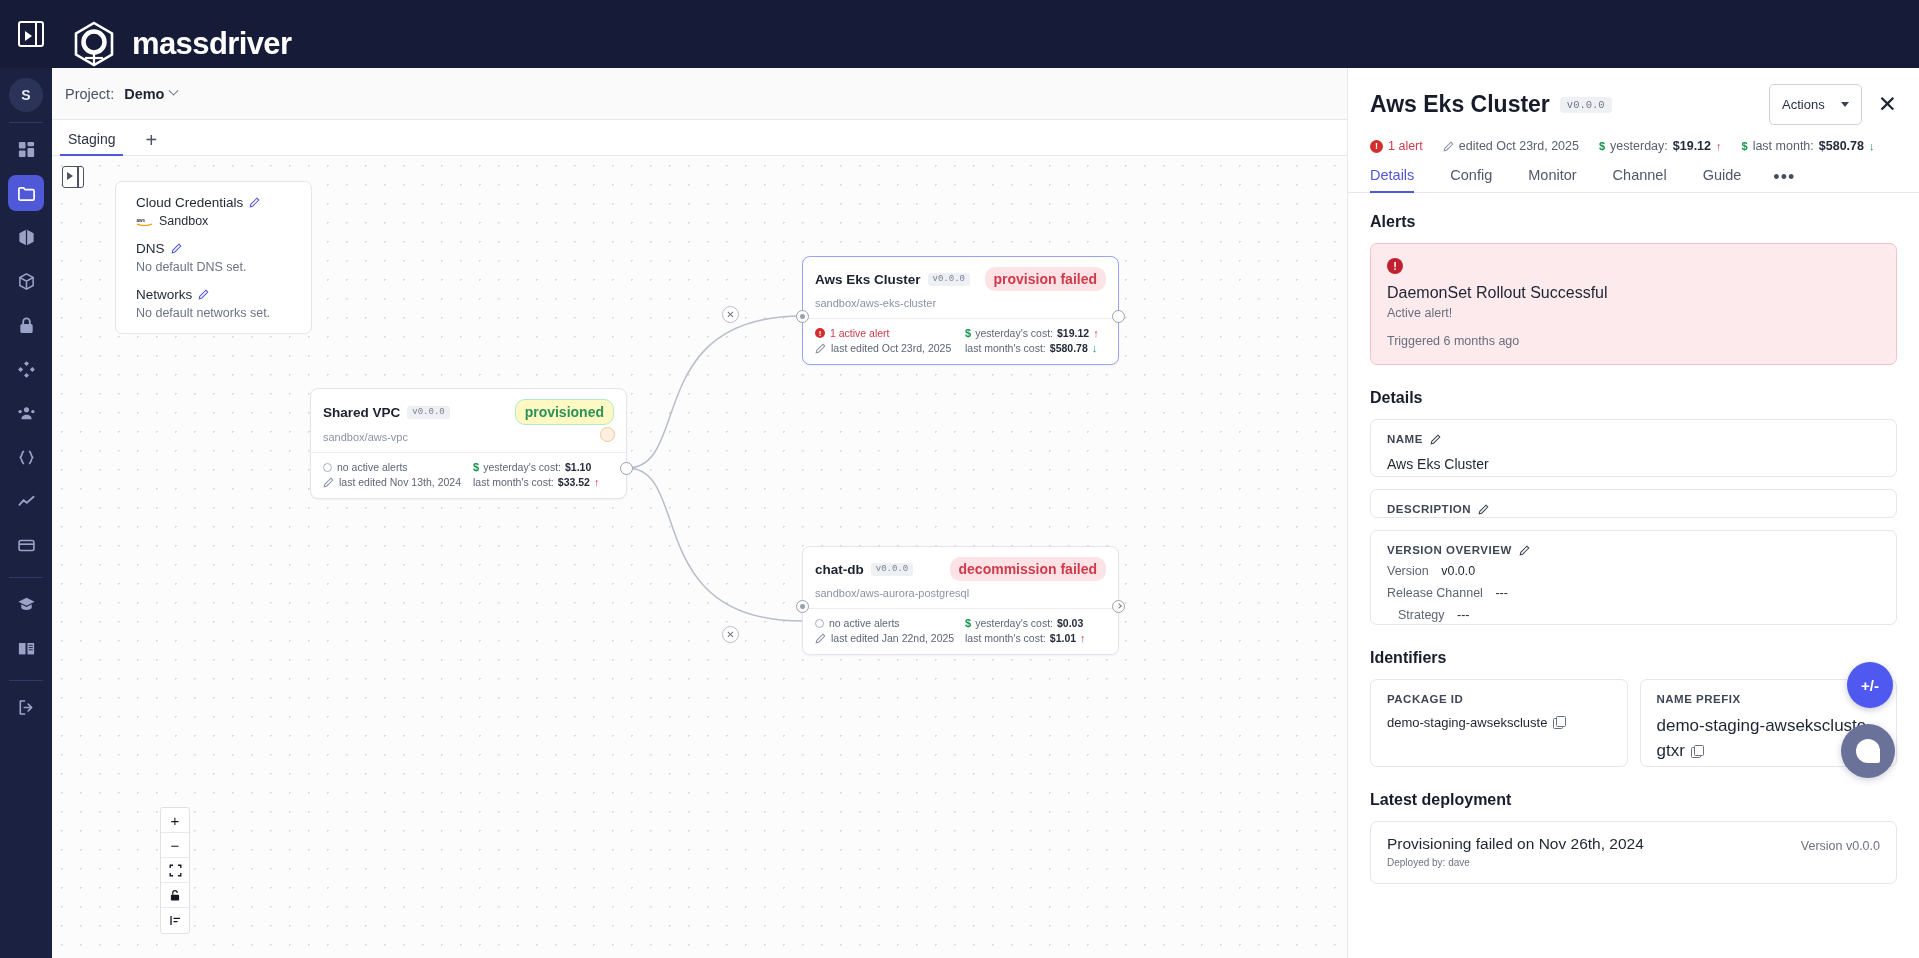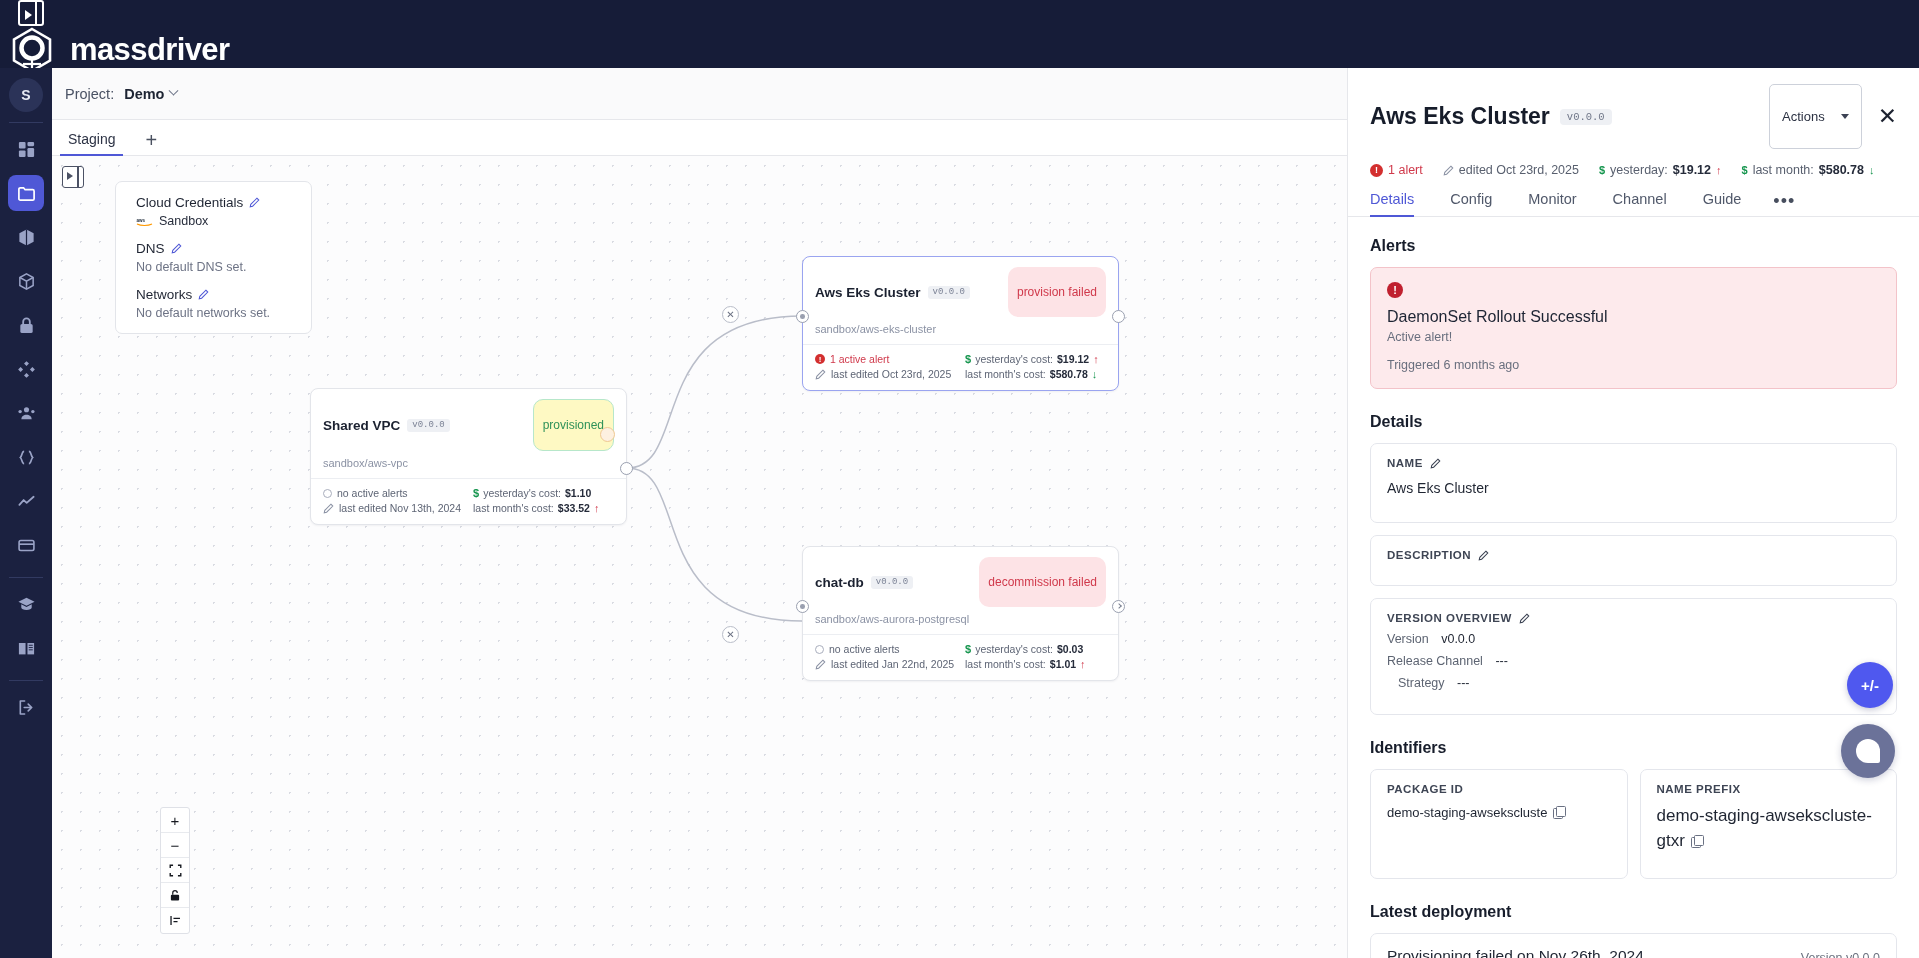--- a/index.html
+++ b/index.html
@@ -6,21 +6,21 @@
   html, body {
     width: 1919px; height: 958px;
     font-family: "Liberation Sans", sans-serif;
     background: #ffffff;
     overflow: hidden;
   }
 
   
   .topbar {
     position: absolute; top: 0; left: 0; width: 1919px; height: 68px;
-    background: #161c38; display: flex; align-items: flex-start; flex-direction: column;
+    background: #161c38; display: flex; align-items: flex-end;
   }
   .collapse-btn {
     width: 62px; height: 68px; display: flex; align-items: center; justify-content: center;
     cursor: pointer;
   }
   .collapse-glyph {
     width: 26px; height: 26px; border: 2px solid #ffffff; border-radius: 3px;
     position: relative;
   }
   .collapse-glyph::after {
@@ -140,21 +140,21 @@
   }
   .node.selected { border: 1.6px solid #9aa4f0; }
   .node-top { padding: 10px 12px 9px; }
   .node-title-row { display: flex; align-items: center; }
   .node-title { font-size: 13.5px; font-weight: 700; color: #1b2130; }
   .node-ver {
     font-family: "Liberation Mono", monospace; font-size: 9px; color: #7b8295;
     background: #eef0f4; border-radius: 3px; padding: 1.5px 5px; margin-left: 7px;
   }
   .node-status {
-    margin-left: auto; font-size: 12px; border-radius: 10px; padding: 18px 9px; font-weight: 400;
+    margin-left: auto; font-size: 14px; border-radius: 10px; padding: 4px 9px; font-weight: 700;
   }
   .st-failed { background: #fde3e6; color: #d0394b; }
   .st-provisioned { background: #fef9c3; color: #2e9159; border: 1px solid #b7e7ca; }
   .node-slug { font-size: 11px; color: #8b92a4; margin-top: 6px; }
   .node-sep { height: 1px; background: #eceef2; }
   .node-bot { padding: 8px 12px 10px; }
   .node-line { display: flex; align-items: center; font-size: 10.5px; color: #5e footer; }
   .node-line { display: flex; align-items: center; font-size: 10.5px; color: #5e6575; margin-top: 3px; }
   .node-line:first-child { margin-top: 0; }
   .nl-left { display: flex; align-items: center; gap: 5px; width: 150px; }
@@ -207,21 +207,21 @@
   }
   .panel-head { padding: 16px 22px 0; }
   .panel-title-row { display: flex; align-items: center; }
   .panel-title { font-size: 23px; font-weight: 700; color: #161c2a; }
   .panel-ver {
     font-family: "Liberation Mono", monospace; font-size: 10.5px; color: #6f7688;
     background: #eef0f4; border-radius: 4px; padding: 2px 7px; margin-left: 10px;
   }
   .actions-btn {
     margin-left: auto; border: 1px solid #cdd1da; border-radius: 5px; background: #fff;
-    font-size: 13px; color: #2b3142; padding: 24px 12px; display: flex; align-items: center; gap: 16px;
+    font-size: 13px; color: #2b3142; padding: 12px 12px; display: flex; align-items: center; gap: 16px;
     cursor: pointer;
   }
   .tri-dn { width: 0; height: 0; border-left: 4.5px solid transparent; border-right: 4.5px solid transparent; border-top: 5.5px solid #3c4254; }
   .close-x { margin-left: 16px; font-size: 23px; color: #1c2230; cursor: pointer; line-height: 1; }
   .meta-row {
     display: flex; align-items: center; gap: 20px; margin-top: 14px;
     font-size: 12.5px; color: #59606f;
   }
   .meta-item { display: flex; align-items: center; gap: 5px; white-space: nowrap; }
   .panel-tabs {
@@ -244,21 +244,21 @@
     background: #fdeaec; border: 1px solid #f3c3c9; border-radius: 7px; padding: 14px 16px 16px;
   }
   .alert-badge {
     width: 16px; height: 16px; border-radius: 50%; background: #c0202f; color: #fff;
     font-size: 11px; font-weight: 700; display: flex; align-items: center; justify-content: center;
   }
   .alert-title { font-size: 16px; color: #1d2433; margin-top: 10px; }
   .alert-sub { font-size: 12.5px; color: #696f7e; margin-top: 4px; }
   .alert-when { font-size: 12.5px; color: #696f7e; margin-top: 14px; }
   .card {
-    border: 1px solid #e4e6ec; border-radius: 7px; padding: 13px 16px 24px; margin-bottom: 12px;
+    border: 1px solid #e4e6ec; border-radius: 7px; padding: 13px 16px 2px; margin-bottom: 12px;
   }
   .card-label {
     font-size: 11.5px; font-weight: 700; letter-spacing: .5px; color: #3e4554;
     display: flex; align-items: center; gap: 7px;
   }
   .card-val { font-size: 14px; color: #1f2532; margin-top: 9px; line-height: 1.45; }
   .kv { font-size: 12.5px; color: #5d6472; margin-top: 8px; }
   .kv .v { color: #1f2532; margin-left: 9px; }
   .kv.indent { padding-left: 11px; }
   .id-grid { display: flex; gap: 12px; }

